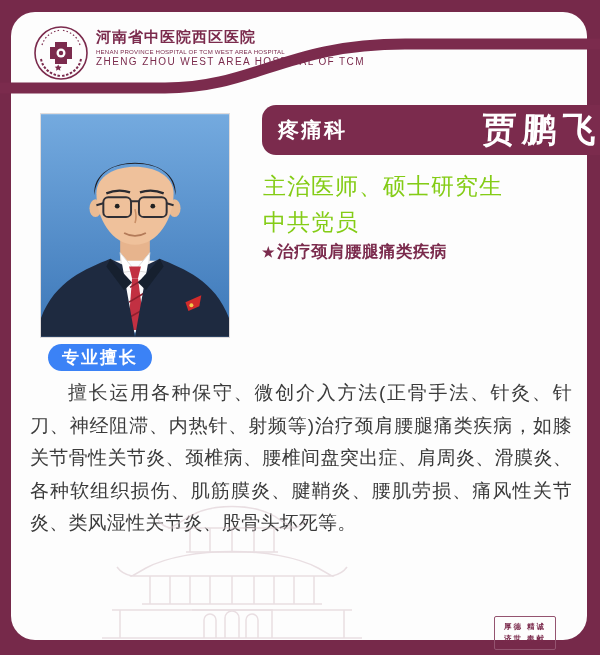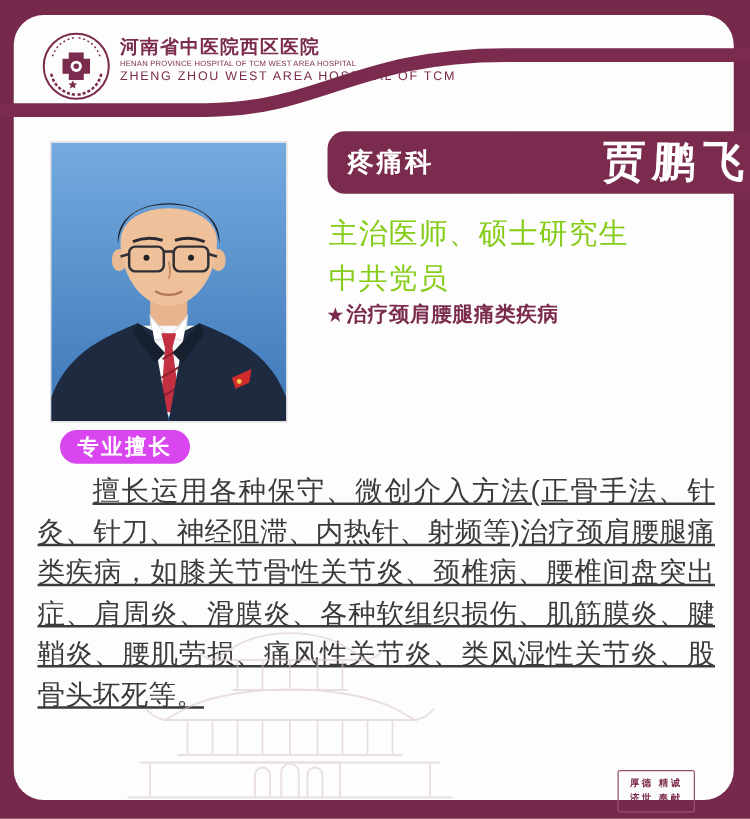--- a/index.html
+++ b/index.html
@@ -44,28 +44,28 @@
   .edu{
     position:absolute;left:262px;top:241px;color:#7B2B4D;
     font-size:16.5px;font-weight:bold;letter-spacing:.5px;
     display:flex;align-items:center;gap:2px;
   }
   .edu .star{font-size:14px;}
 
   
   .badge{
     position:absolute;left:48px;top:344px;width:104px;height:27px;
-    background:#d946ef;border-radius:14px;color:#fff;
+    background:#3b82f6;border-radius:14px;color:#fff;
     font-size:17px;font-weight:bold;letter-spacing:2px;
     display:flex;align-items:center;justify-content:center;
   }
   .expertise{
     position:absolute;left:30px;top:377px;width:542px;
-    color:#3B3B3B;font-size:22px;line-height:32.5px;
-    text-indent:2em;letter-spacing:.2px;text-align:justify;text-decoration:underline;
+    color:#3B3B3B;font-size:19px;line-height:32.5px;
+    text-indent:2em;letter-spacing:.2px;text-align:justify;
   }
 
   
   .watermark{position:absolute;left:42px;top:498px;opacity:.55;pointer-events:none;}
 
   
   .seal{
     position:absolute;left:494px;top:616px;width:62px;height:34px;
     border:1px solid #945470;border-radius:2px;box-sizing:border-box;
     color:#7B2B4D;font-size:7.5px;font-weight:bold;line-height:12px;

